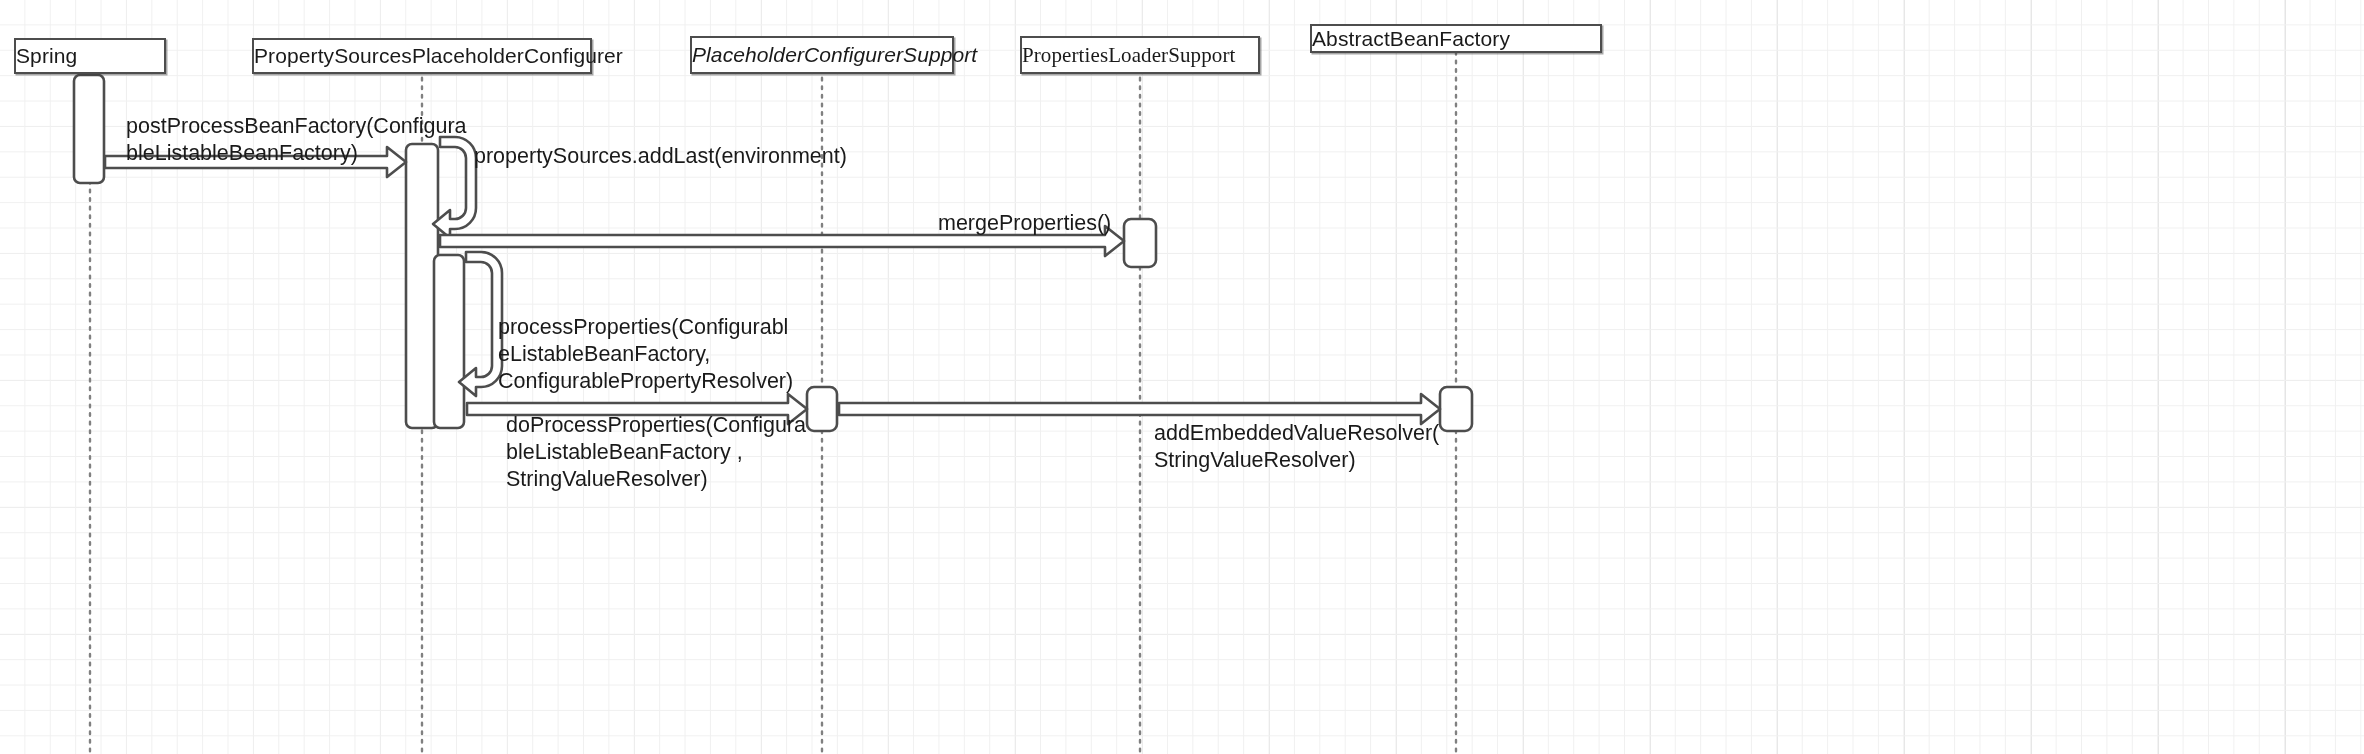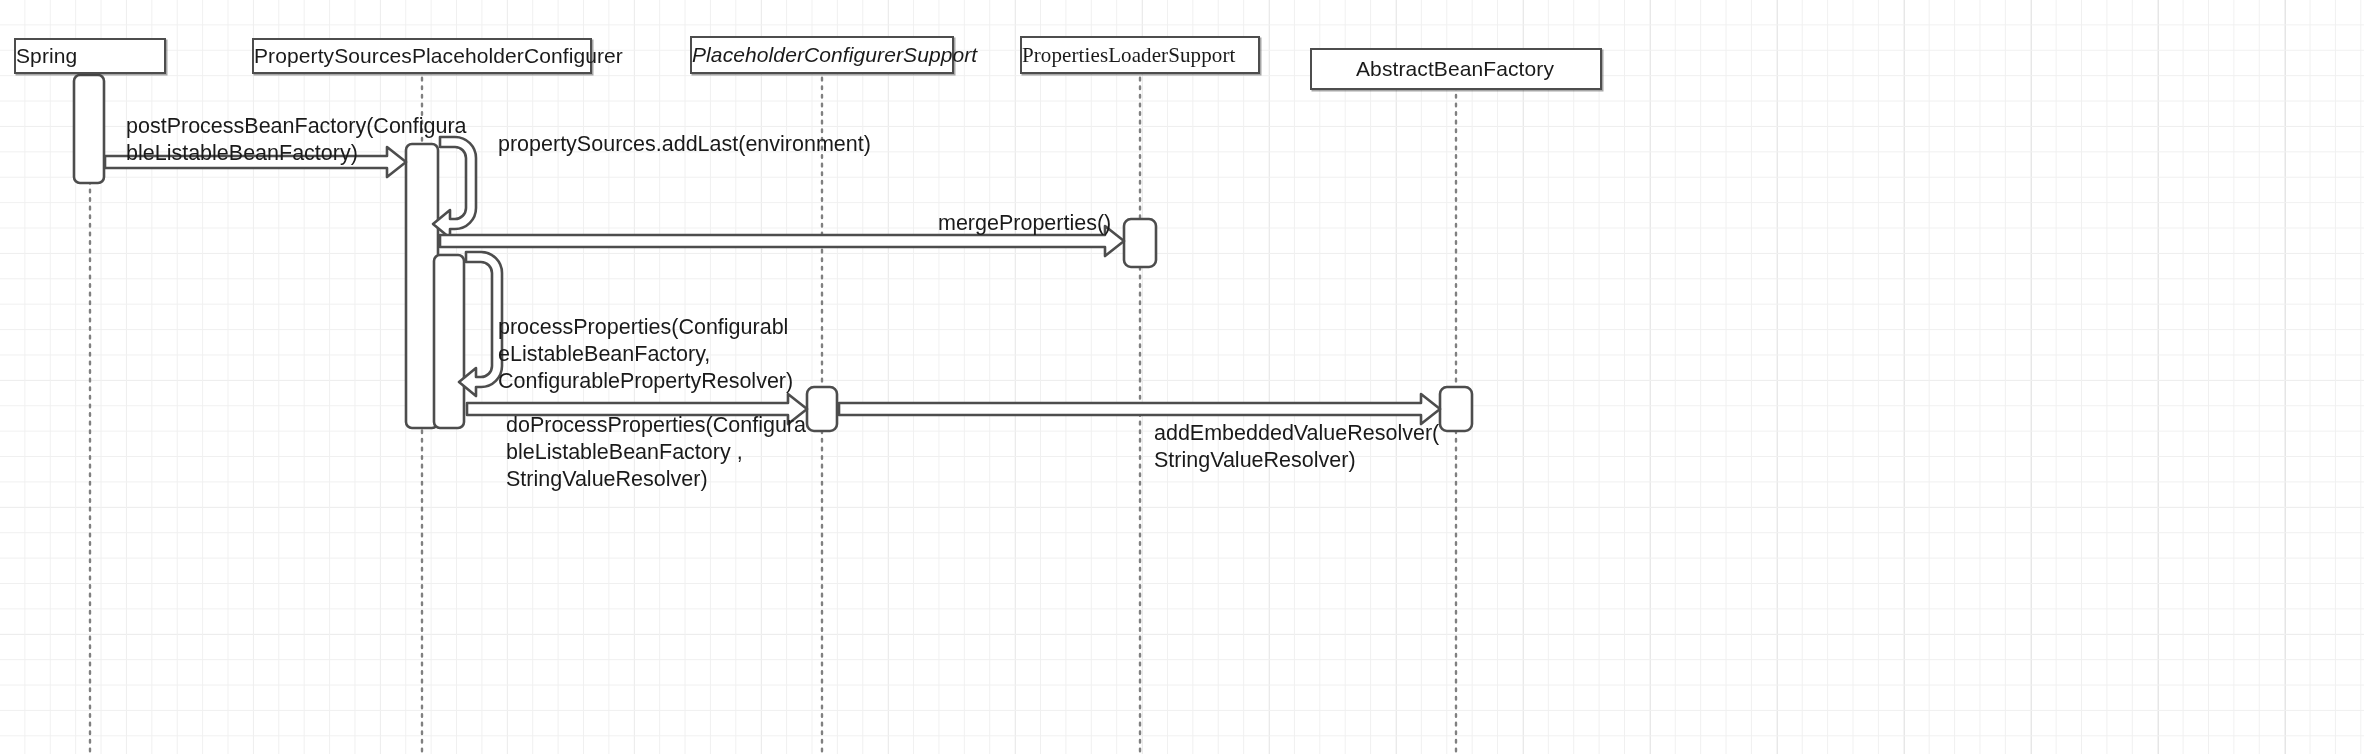--- a/index.html
+++ b/index.html
@@ -123,28 +123,28 @@
   </div>
 
   <div class="participant-box" style="left:690px; top:12px; width:264px; height:38px;font-style:italic;">
     <span>PlaceholderConfigurerSupport</span>
   </div>
 
   <div class="participant-box" style="left:1020px; top:12px; width:240px; height:38px;font-family:Liberation Serif, serif;">
     <span>PropertiesLoaderSupport</span>
   </div>
 
-  <div class="participant-box" style="left:1310px; top:24px; width:292px; height:42px;padding-left:44px;">
+  <div class="participant-box" style="left:1310px; top:0; width:292px; height:29px;">
     <span>AbstractBeanFactory</span>
   </div>
 
   <div class="msg-label" style="left:126px; top:113px; width:344px;">postProcessBeanFactory(Configura
 bleListableBeanFactory)</div>
 
-  <div class="msg-label left" style="left:474px; top:131px; width:340px;margin-left:24px;">propertySources.addLast(environment)</div>
+  <div class="msg-label left" style="left:474px; top:143px; width:340px;">propertySources.addLast(environment)</div>
 
   <div class="msg-label" style="left:938px; top:210px; width:200px;">mergeProperties()</div>
 
   <div class="msg-label" style="left:498px; top:274px; width:272px;margin-top:40px;">processProperties(Configurabl
 eListableBeanFactory,
 ConfigurablePropertyResolver)</div>
 
   <div class="msg-label" style="left:506px; top:412px; width:272px;">doProcessProperties(Configura
 bleListableBeanFactory ,
 StringValueResolver)</div>

